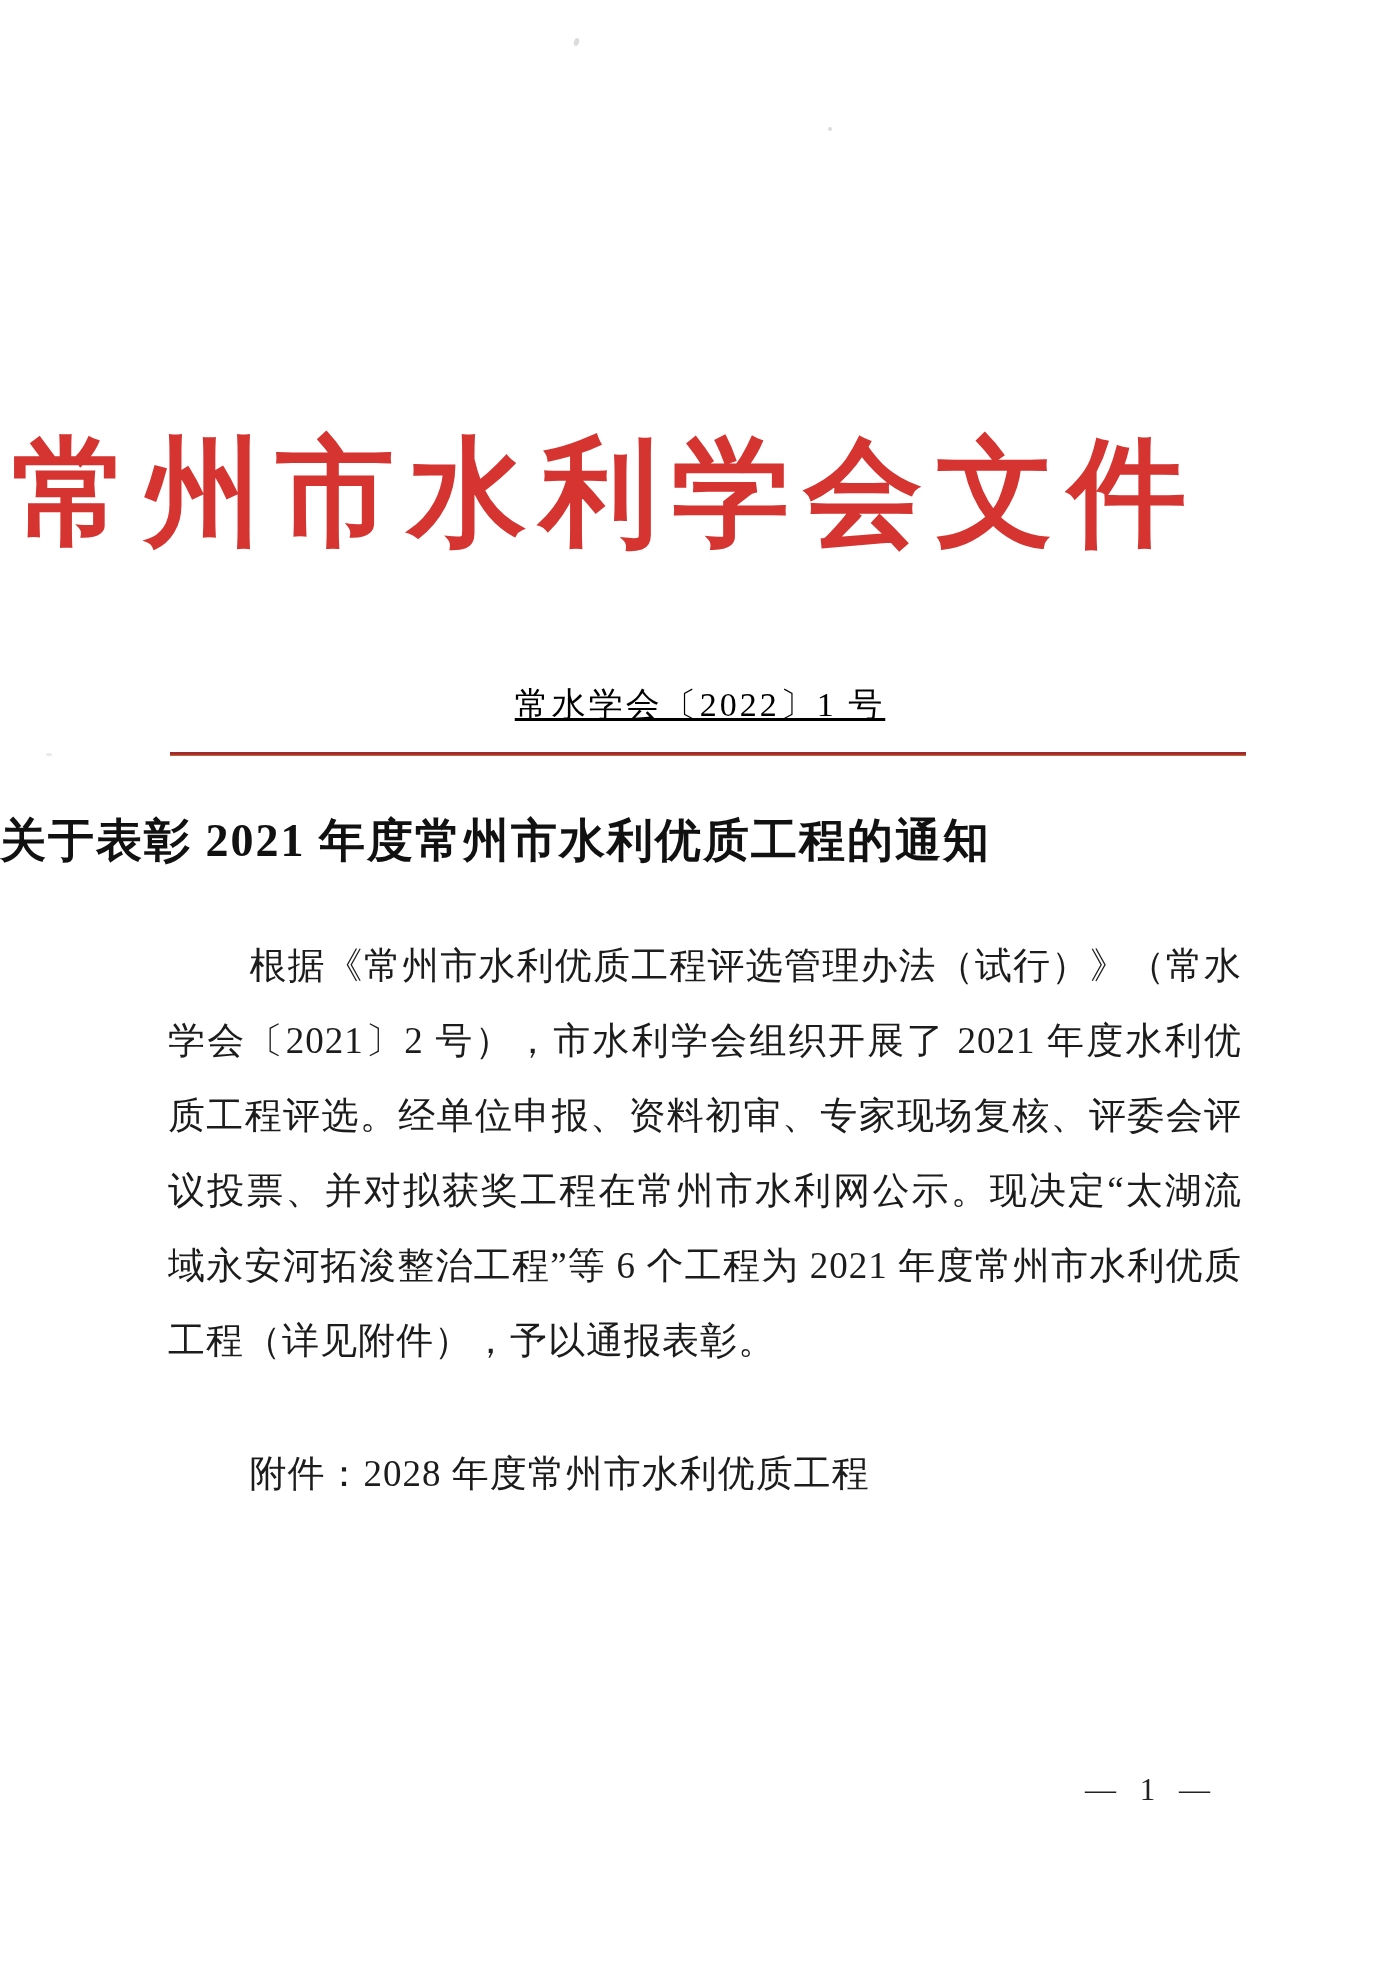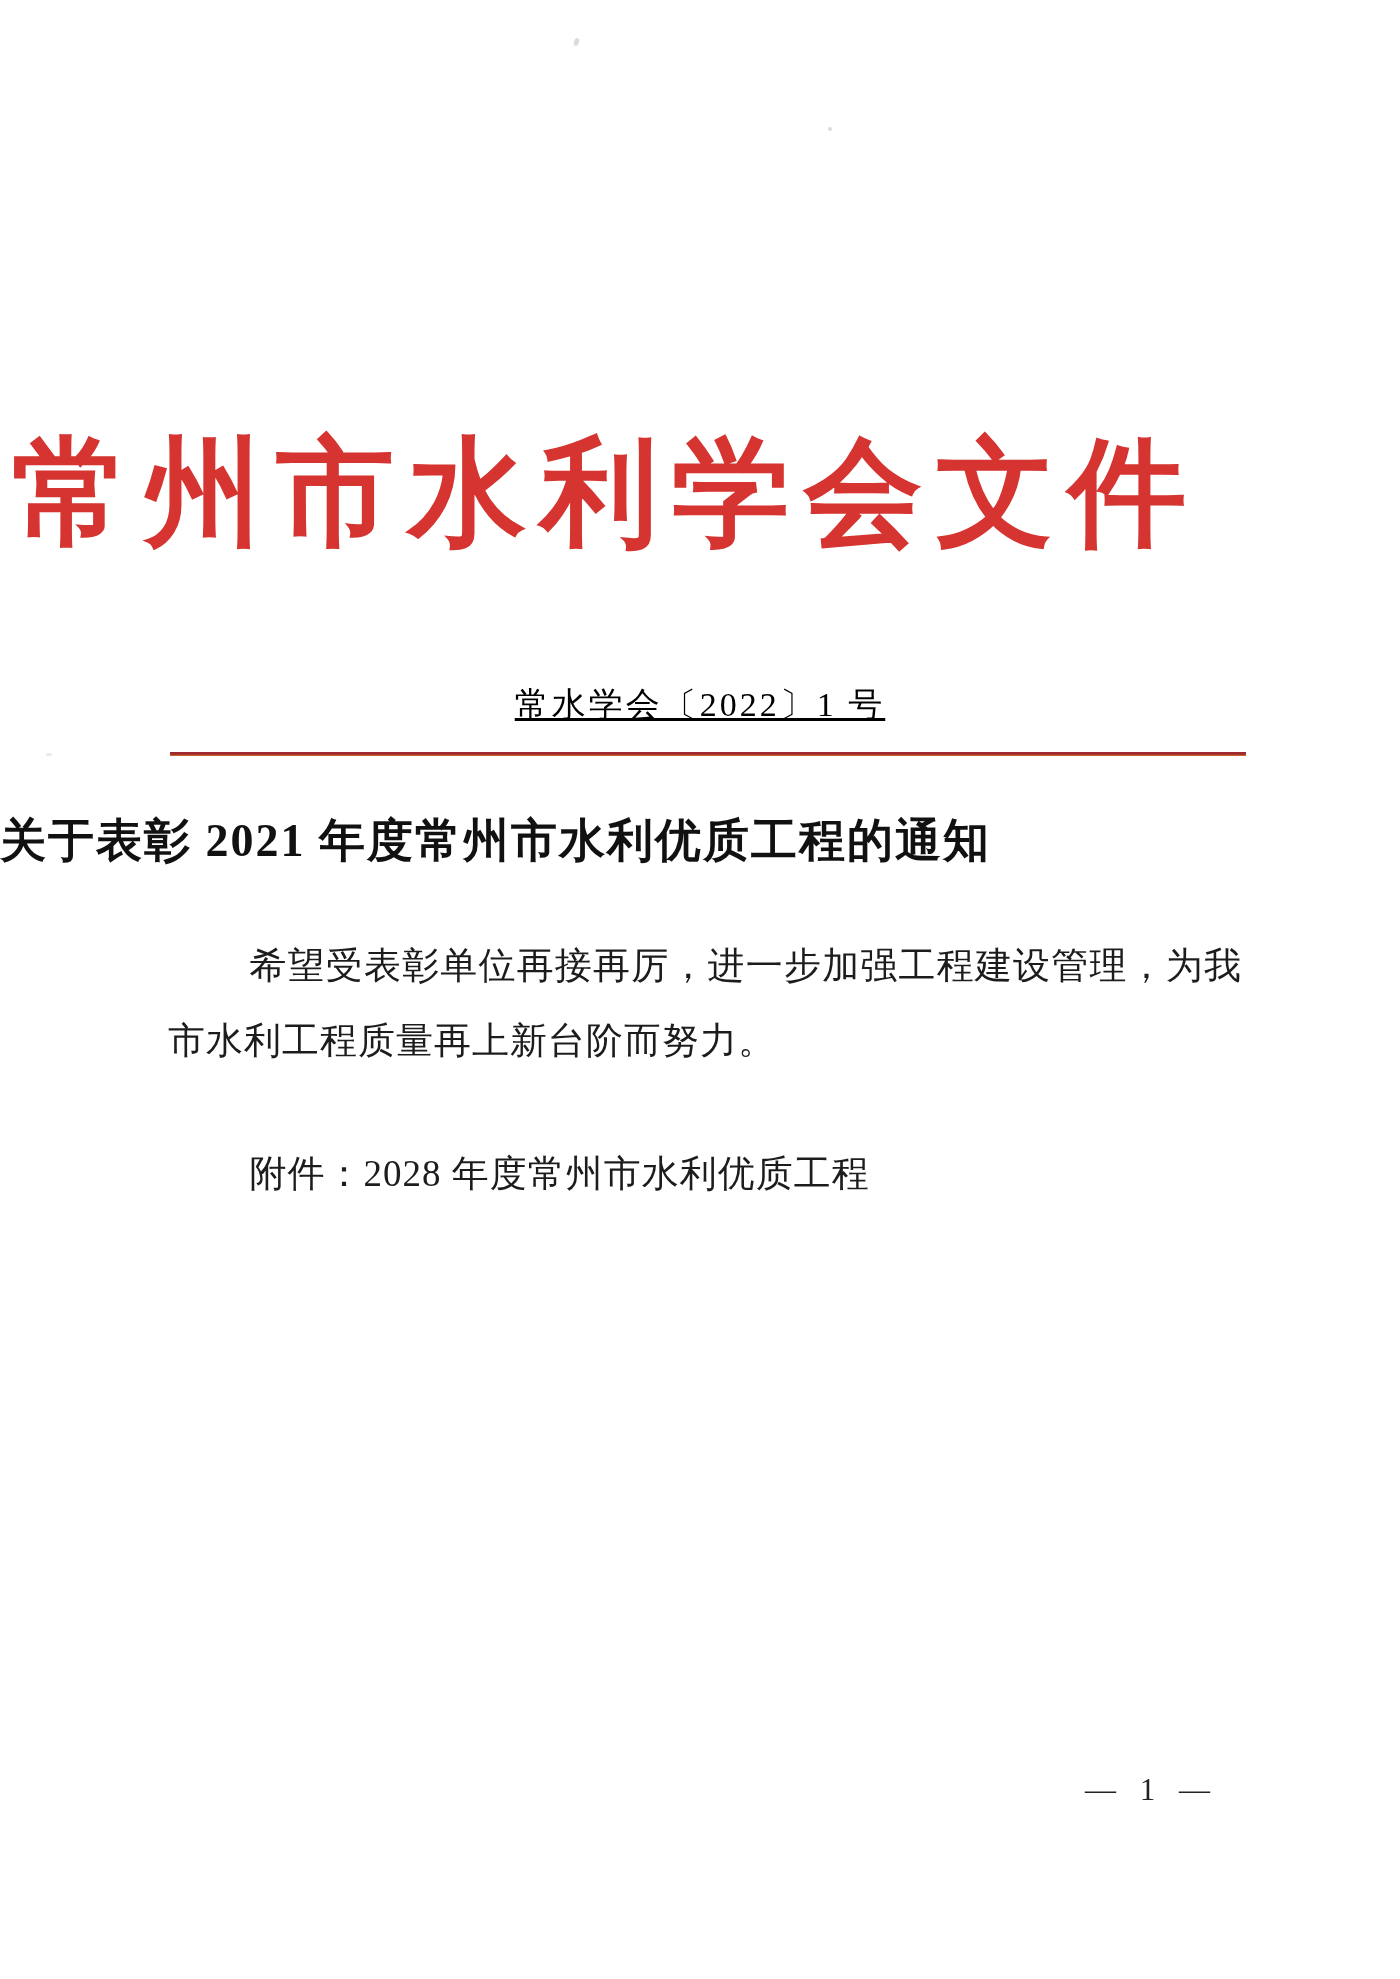--- a/index.html
+++ b/index.html
@@ -120,21 +120,21 @@
   <h1 class="org-title">常州市水利学会文件</h1>
 
   <p class="doc-number">常水学会〔2022〕1 号</p>
 
   <div class="red-rule"></div>
 
   <h2 class="doc-title">关于表彰 2021 年度常州市水利优质工程的通知</h2>
 
   <div class="body-block">
 
+    <p class="indent">根据《常州市水利优质工程评选管理办法（试行）》（常水学会〔2021〕2 号），市水利学会组织开展了 2021 年度水利优质工程评选。经单位申报、资料初审、专家现场复核、评委会评议投票、并对拟获奖工程在常州市水利网公示。现决定“太湖流域永安河拓浚整治工程”等 6 个工程为 2021 年度常州市水利优质工程（详见附件），予以通报表彰。</p>
 
-    <p class="indent">希望受表彰单位再接再厉，进一步加强工程建设管理，为我市水利工程质量再上新台阶而努力。</p>
 
     <p class="attachment">附件：2028 年度常州市水利优质工程</p>
   </div>
 
   <p class="page-number">— 1 —</p>
 
 </div>
 
 </body></html>

